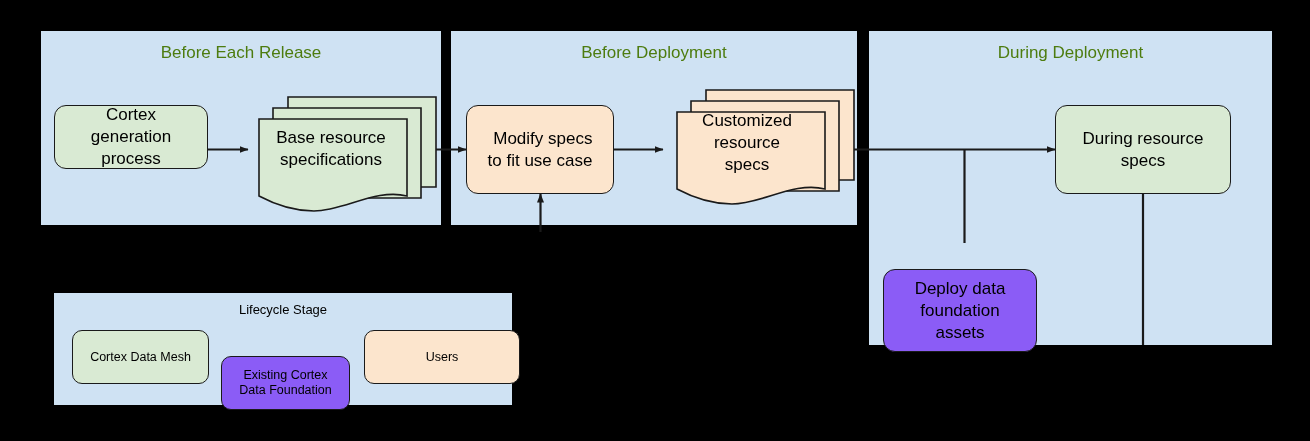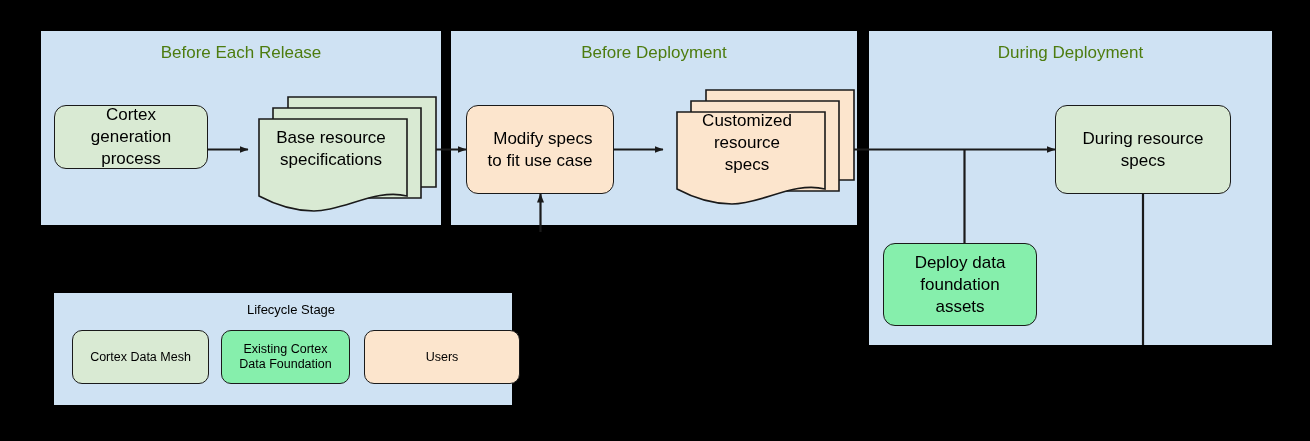--- a/index.html
+++ b/index.html
@@ -53,21 +53,21 @@
     align-items: center;
     justify-content: center;
     text-align: center;
     font-size: 17px;
     line-height: 22px;
     padding: 4px 8px;
   }
   .node .lbl { display: block; white-space: pre-line; }
   .green  { background: #d9ead3; }
   .orange { background: #fce5cd; text-align: right; }
-  .purple { background: #86efac; }
+  .purple { background: #8b5cf6; margin-top: 26px; }
 
   #node-cortex-gen   { left: 54px;  top: 105px; width: 154px; height: 64px; }
   #node-modify       { left: 466px; top: 105px; width: 148px; height: 89px; }
   #node-deploy-specs { left: 1055px;top: 105px; width: 176px; height: 89px; }
   #node-deploy-data  { left: 883px; top: 243px; width: 154px; height: 83px; }
 
   
   .docstack {
     position: absolute;
   }
@@ -99,21 +99,21 @@
     position: absolute;
     left: 54px;
     top: 293px;
     width: 458px;
     height: 112px;
     background: #cfe2f3;
     box-sizing: border-box;
   }
   #legend .legend-title {
     position: absolute;
-    top: 9px; left: 8px;
+    top: 9px; left: 0;
     width: 100%;
     text-align: center;
     font-size: 13px;
     line-height: 16px;
   }
   .legend-item {
     position: absolute;
     top: 37px;
     height: 54px;
     box-sizing: border-box;

